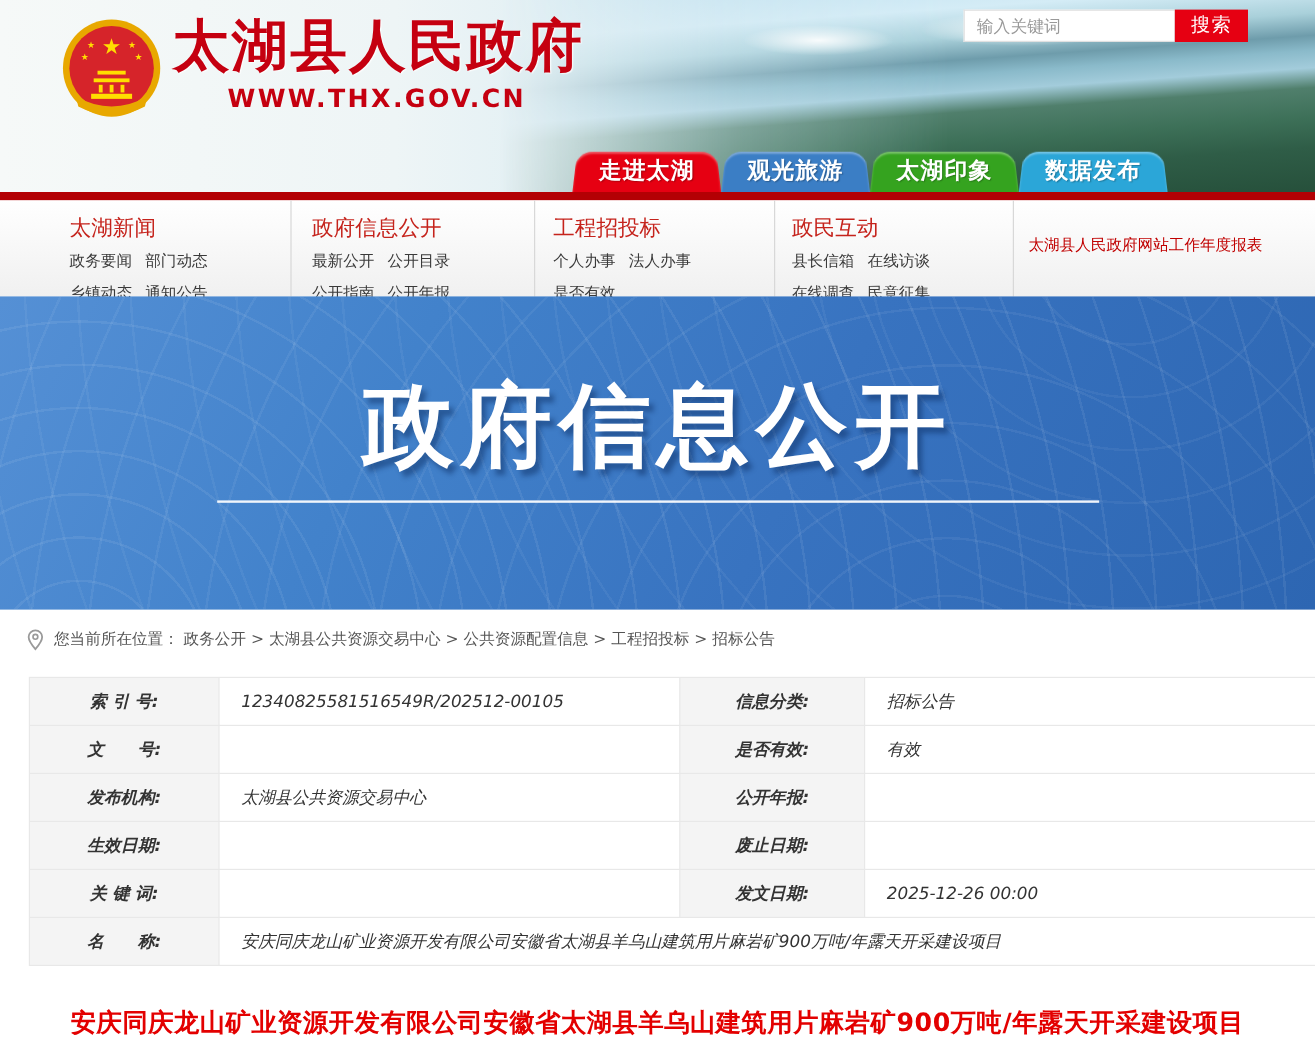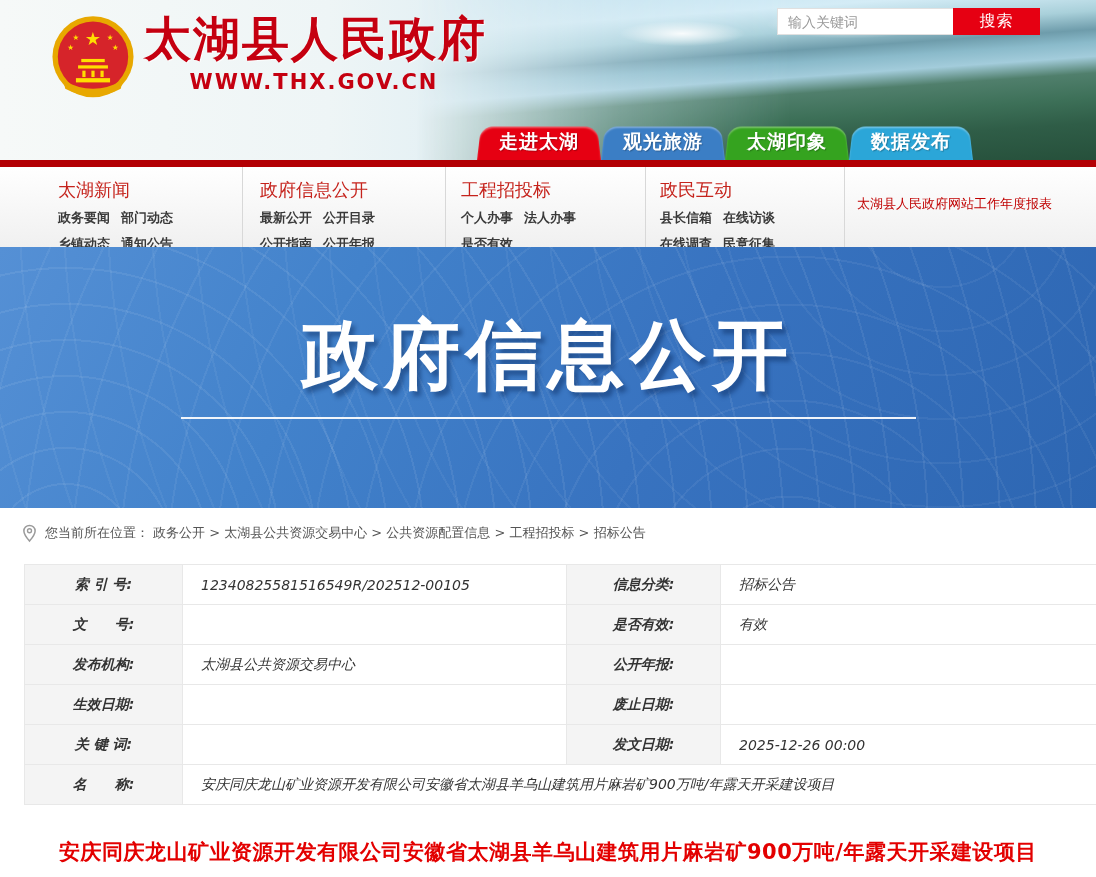--- a/index.html
+++ b/index.html
@@ -28,21 +28,21 @@
   .title-block { margin-left:8px; }
   .site-title { font-family:"DejaVu Serif", serif; font-weight:bold; color:#c50010;
     font-size:47px; line-height:1.15; letter-spacing:2px; text-shadow:1px 1px 1px rgba(255,255,255,.8); }
   .site-url { width:340px; text-align:center; font-weight:bold; color:#c50010;
     font-size:21px; letter-spacing:2px; margin-top:4px; }
 
   .search-box { position:absolute; top:8px; right:56px; display:flex; height:27px; }
   .search-input { width:176px; height:27px; border:1px solid #e0e0e0; border-right:none;
     background:#fff; padding:0 10px; font-size:14px; color:#a16207; outline:none; }
   .search-input::placeholder { color:#999; }
-  .search-btn { width:87px; height:27px; background:#e60012; color:#fff; border:none;
+  .search-btn { width:61px; height:27px; background:#e60012; color:#fff; border:none;
     font-size:16px; cursor:pointer; letter-spacing:1px; }
 
   
   .tabs { position:absolute; left:477px; bottom:0; display:flex; }
   .tab { position:relative; width:124px; height:37px; display:flex; align-items:center;
     justify-content:center; color:#fff; font-size:19px; font-weight:bold;
     letter-spacing:1px; cursor:pointer; text-shadow:1px 1px 1px rgba(0,0,0,.25); }
   .tab::before { content:""; position:absolute; inset:0; border-radius:14px 14px 0 0;
     transform:perspective(130px) rotateX(14deg); transform-origin:50% 100%; z-index:0;
     box-shadow:inset 0 2px 2px rgba(255,255,255,.35); }
@@ -57,21 +57,21 @@
   
   .menu-bar { display:flex; width:100%; height:80px; background:linear-gradient(#ffffff,#f0f0f0);
     padding-left:58px; }
   .menu-col { padding-top:11px; padding-right:10px; border-right:1px solid #d8d8d8; }
   .menu-col:nth-child(1) { width:185px; }
   .menu-col:nth-child(2) { width:203px; padding-left:17px; }
   .menu-col:nth-child(3) { width:200px; padding-left:15px; }
   .menu-col:nth-child(4) { width:199px; padding-left:14px; }
   .menu-col-last { border-right:none; padding-top:26px; padding-left:12px; flex:1; }
   .menu-title { color:#c5231c; font-size:18px; margin-bottom:7px; cursor:pointer; }
-  .menu-items { display:flex; flex-wrap:wrap; column-gap:11px; row-gap:8px; max-width:184px;font-weight:bold; }
+  .menu-items { display:flex; flex-wrap:wrap; column-gap:11px; row-gap:8px; max-width:184px; }
   .menu-item { font-size:13px; color:#3a3a3a; cursor:pointer; white-space:nowrap; }
   .annual-report { color:#c00000; font-size:13px; cursor:pointer; }
 
   
   .banner { position:relative; width:100%; height:261px; overflow:hidden;
     background:linear-gradient(118deg,#5590d5 0%,#4282cb 30%,#3873c0 60%,#2d66b2 100%); }
   .banner::before { content:""; position:absolute; inset:0;
     background:
       repeating-radial-gradient(circle at 6% 118%, rgba(255,255,255,0) 0 34px, rgba(255,255,255,.07) 34px 36px),
       repeating-radial-gradient(circle at 86% -18%, rgba(255,255,255,0) 0 42px, rgba(255,255,255,.05) 42px 44px),

